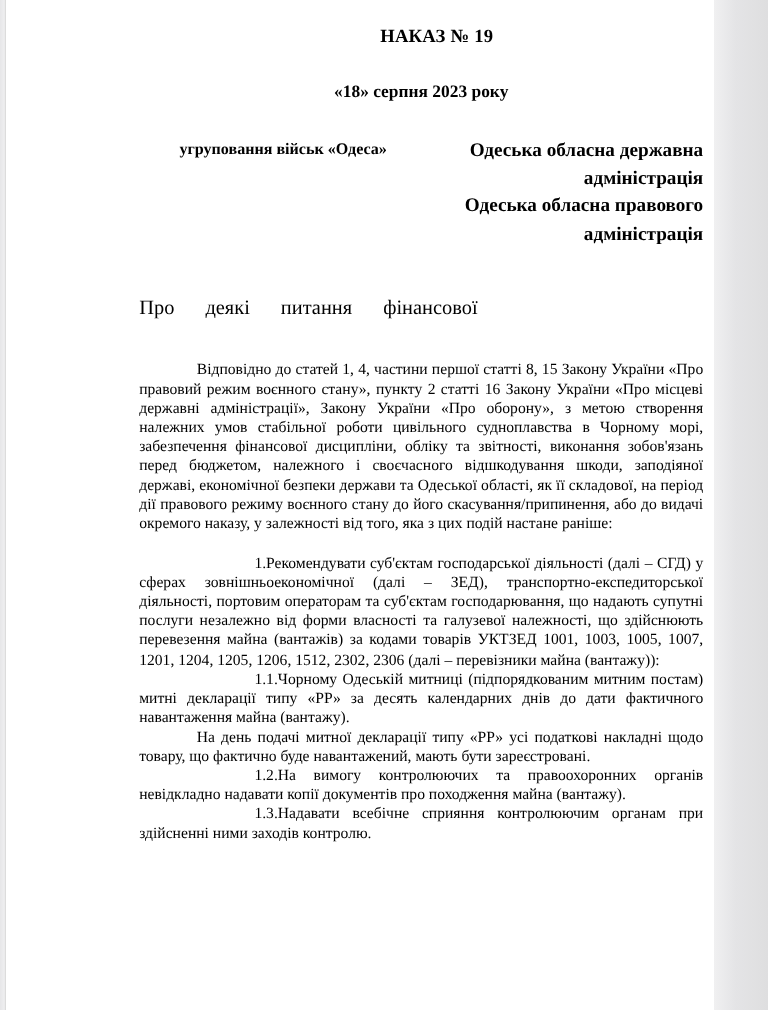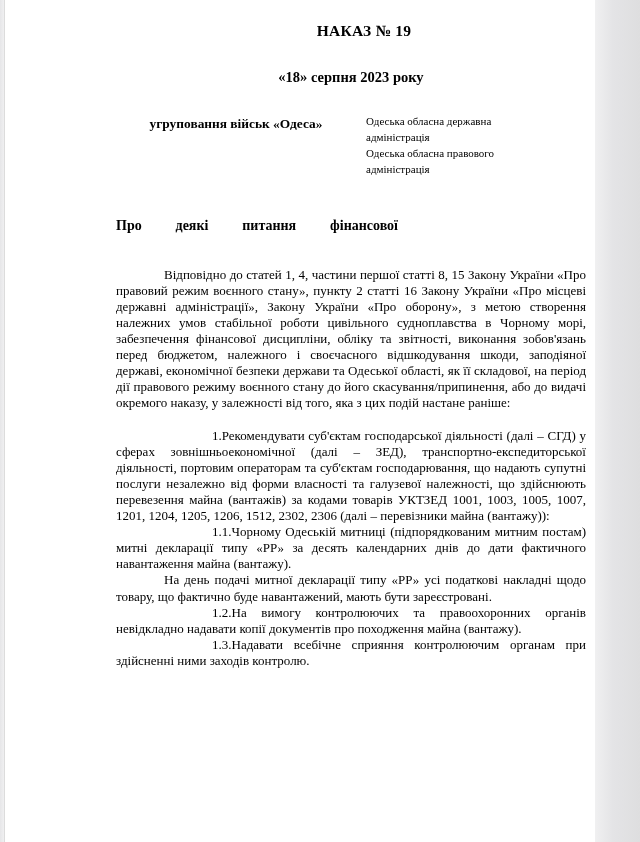--- a/index.html
+++ b/index.html
@@ -80,34 +80,34 @@
     width: 250px;
     font-weight: bold;
     font-size: 13.4px;
     line-height: 1.45;
     text-align: center;
     padding-right: 10px;
     box-sizing: border-box;
   }
   .org-right {
     width: 220px;
-    font-weight: normal;
-    font-size: 11px;
+    font-weight: bold;
+    font-size: 16px;
     line-height: 1.45;
-    text-align: left;
+    text-align: right;
     box-sizing: border-box;
   }
   .org-left div, .org-right div { white-space: nowrap; }
 
   
   .subject {
     margin-top: 38px;
     width: 282px;
-    font-weight: bold;
-    font-size: 14px;
+    font-weight: normal;
+    font-size: 17px;
     line-height: 1.42;
     text-align: justify;
     text-align-last: left;
   }
   .subject .l1 {
     display: block;
     text-align: justify;
     text-align-last: justify;
   }
 

